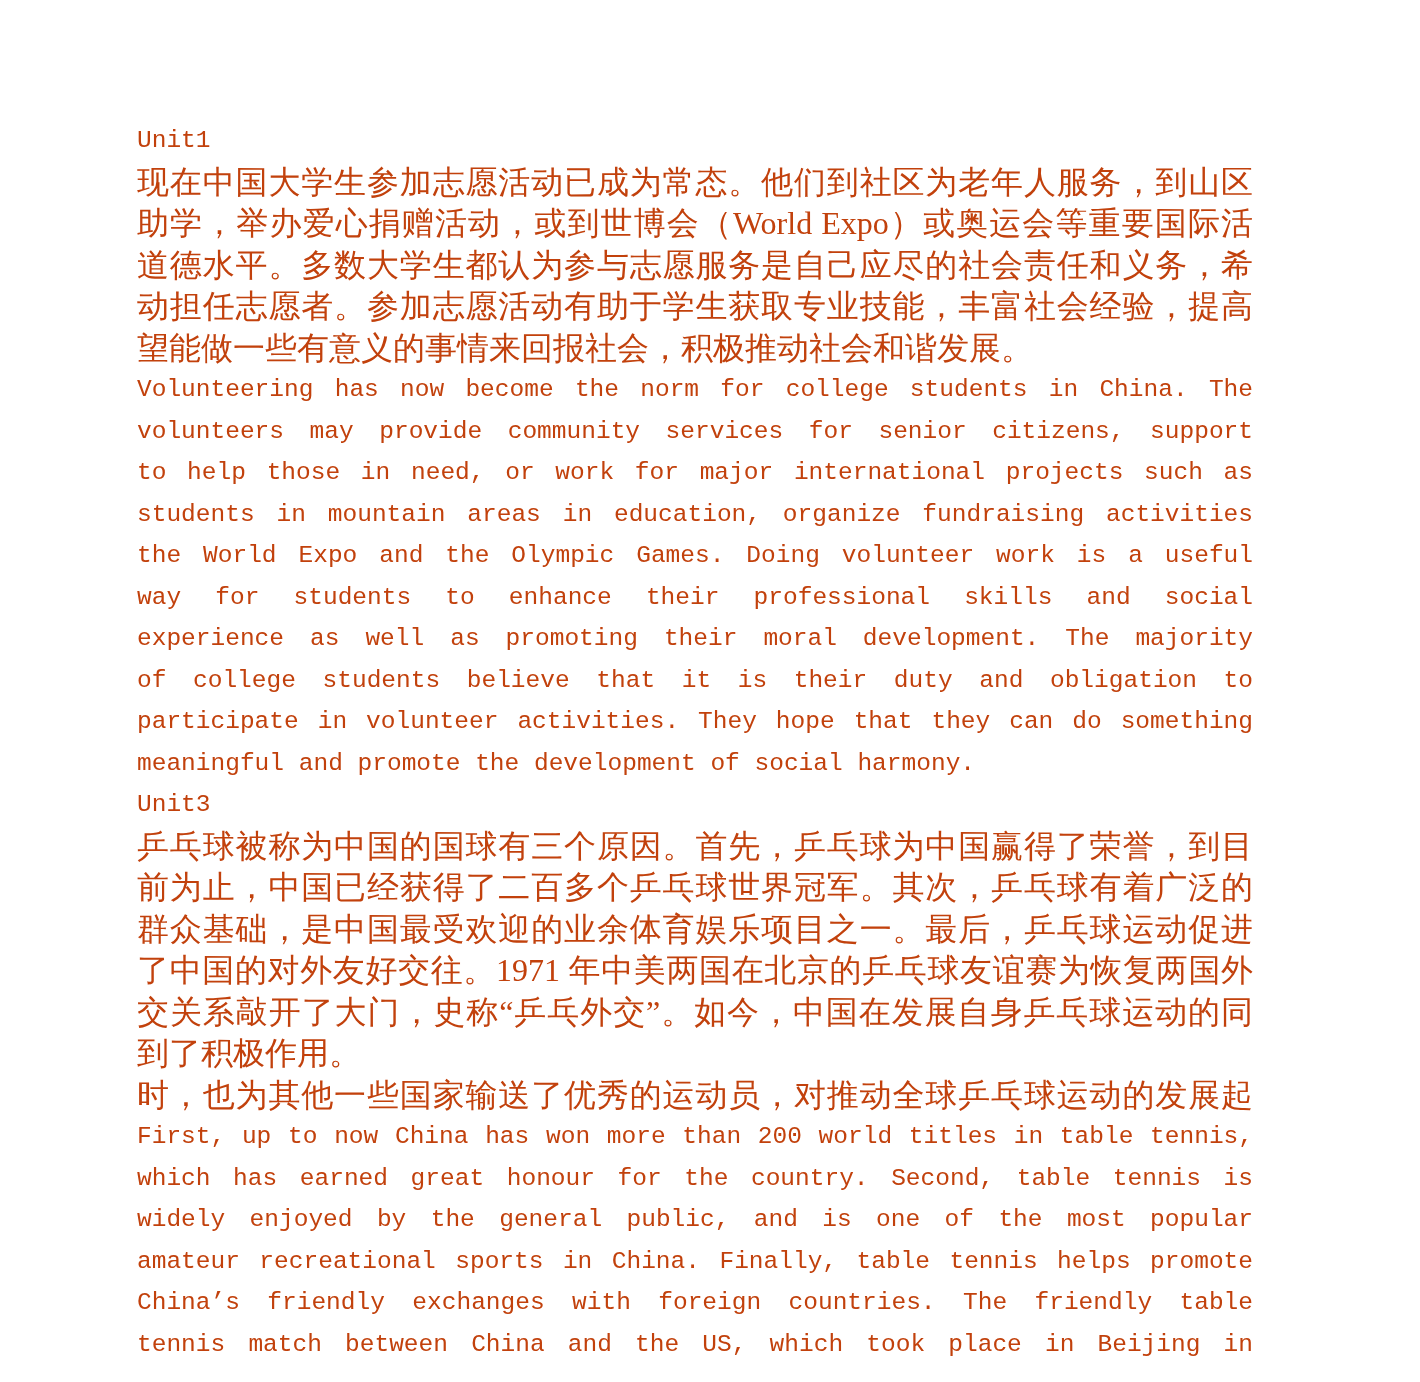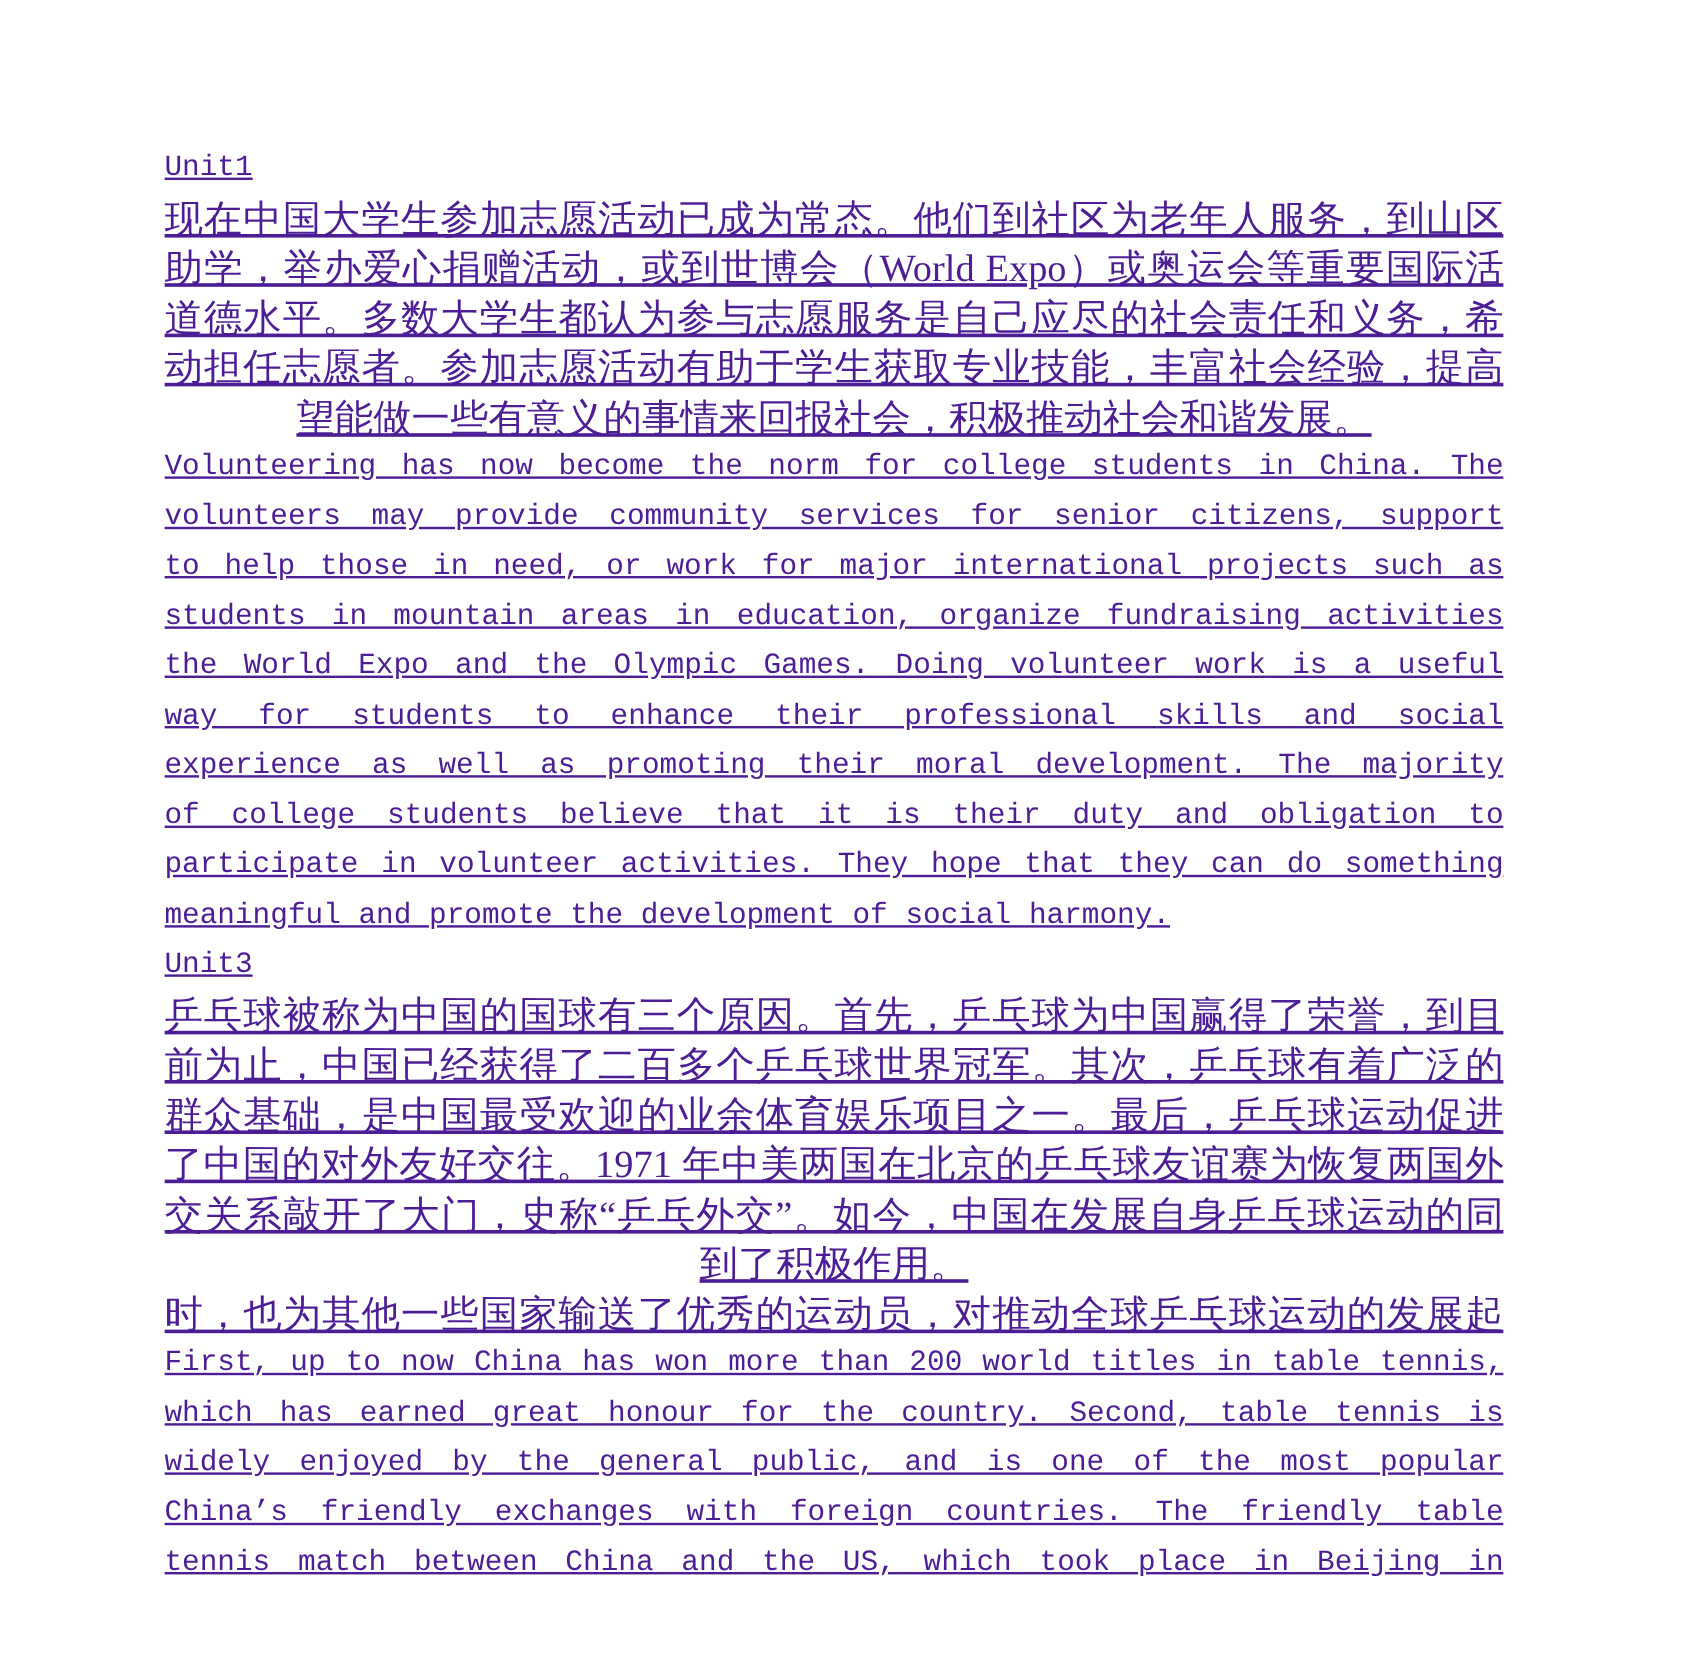--- a/index.html
+++ b/index.html
@@ -10,23 +10,22 @@
     width: 1420px;
     height: 1382px;
     overflow: hidden;
     background: #ffffff;
   }
   .page {
     box-sizing: border-box;
     width: 1420px;
     height: 1382px;
     padding: 120px 167px 0 137px;
-    color: #4c1d95;
+    color: #c2410c;
     overflow: hidden;
-    text-decoration: underline;
   }
   .block {
     width: 1116px;
   }
   .line {
     height: 41.5px;
     line-height: 41.5px;
     overflow: hidden;
   }
   
@@ -37,21 +36,20 @@
   .line.end {
     text-align: left;
   }
   .block.en .line {
     font-family: "Liberation Mono", "DejaVu Sans Mono", monospace;
     font-size: 24.5px;
   }
   .block.zh .line {
     font-family: "Liberation Serif", "DejaVu Serif", serif;
     font-size: 32px;
-    text-align: center;
   }
   .block.heading .line {
     text-align: left;
   }
 </style>
 </head>
 <body>
 
 <div class="page">
   <div>
@@ -86,17 +84,18 @@
         <div class="line fill">群众基础，是中国最受欢迎的业余体育娱乐项目之一。最后，乒乓球运动促进</div>
         <div class="line fill">了中国的对外友好交往。1971 年中美两国在北京的乒乓球友谊赛为恢复两国外</div>
         <div class="line fill">交关系敲开了大门，史称“乒乓外交”。如今，中国在发展自身乒乓球运动的同</div>
         <div class="line end">到了积极作用。</div>
         <div class="line fill">时，也为其他一些国家输送了优秀的运动员，对推动全球乒乓球运动的发展起</div>
       </div>
       <div class="block en">
         <div class="line fill">First, up to now China has won more than 200 world titles in table tennis,</div>
         <div class="line fill">which has earned great honour for the country. Second, table tennis is</div>
         <div class="line fill">widely enjoyed by the general public, and is one of the most popular</div>
+        <div class="line fill">amateur recreational sports in China. Finally, table tennis helps promote</div>
         <div class="line fill">China’s friendly exchanges with foreign countries. The friendly table</div>
         <div class="line fill">tennis match between China and the US, which took place in Beijing in</div>
       </div>
     </div>
 </div>
 
 </body></html>

